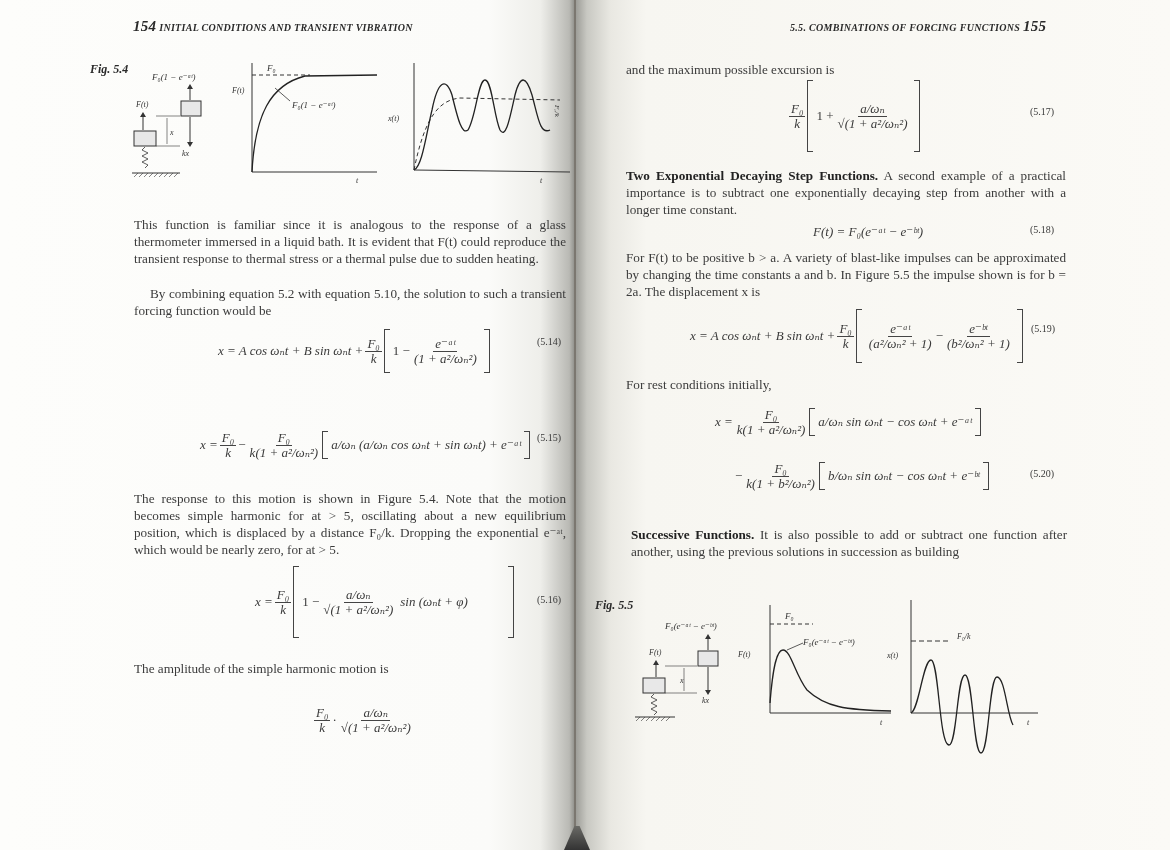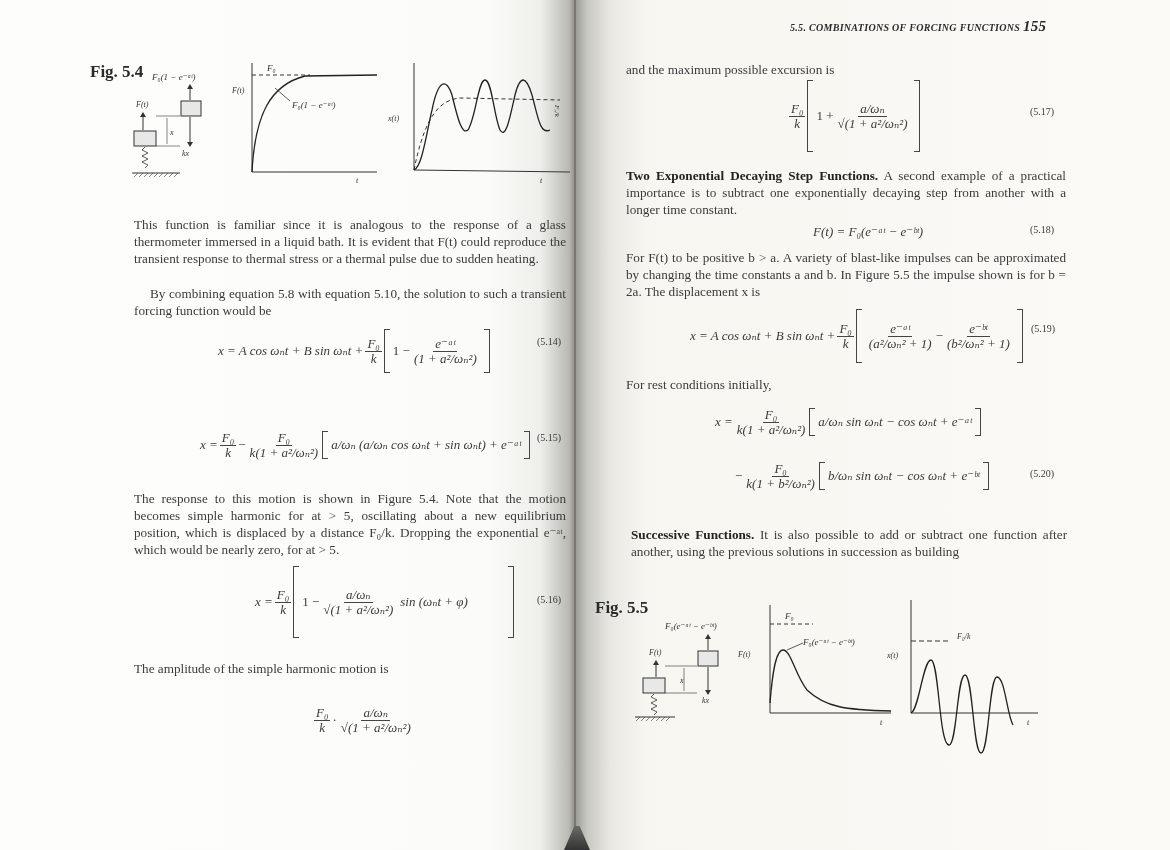--- a/index.html
+++ b/index.html
@@ -6,37 +6,41 @@
   body{width:1170px;height:850px;overflow:hidden;background:#fbfaf7;position:relative;
        font-family:"Liberation Serif","DejaVu Serif",serif;color:#3a3a3a;}
   .page{position:absolute;top:0;height:850px;}
   .page-left{left:0;width:575px;background:linear-gradient(to right,#fdfdfb 0%,#fbfbf9 85%,#eeeeea 94%,#b9b9b4 99%,#8d8d88 100%);}
   .page-right{left:575px;width:595px;background:linear-gradient(to right,#9a9a95 0%,#c8c8c2 2%,#e9e8e2 6%,#f7f6f1 12%,#fbfaf6 100%);}
   .spine{position:absolute;left:574px;top:0;width:2px;height:850px;background:#7b7770;}
   .spine-bottom{position:absolute;left:564px;top:826px;width:26px;height:24px;background:linear-gradient(#6a6a66,#333);clip-path:polygon(40% 0,60% 0,100% 100%,0 100%);}
   .abs{position:absolute;}
   .running-head{font-style:italic;font-weight:bold;font-size:10px;letter-spacing:0.3px;color:#2a2a2a;white-space:nowrap;font-variant:small-caps;}
   .running-head .num{font-size:15px;font-style:italic;font-weight:bold;font-variant:normal;}
-  .fig-label{font-weight:bold;font-size:17px;color:#2a2a2a;}
+  .fig-label{font-weight:bold;font-style:italic;font-size:12px;color:#2a2a2a;}
   .para{font-size:13.2px;line-height:17px;text-align:justify;color:#3b3b3b;}
   .bold{font-weight:bold;color:#222;}
   .eq{font-size:13px;color:#3a3a3a;white-space:nowrap;display:flex;align-items:center;font-style:italic;}
   .eqno{font-size:10px;color:#3a3a3a;font-style:normal;}
   .frac{display:inline-flex;flex-direction:column;align-items:center;vertical-align:middle;margin:0 2px;}
   .frac .n{border-bottom:1px solid #444;padding:0 2px;line-height:14px;}
   .frac .d{padding:0 2px;line-height:14px;}
   .brk{display:inline-block;border:1px solid #444;border-right:none;width:5px;margin-right:3px;}
   .brk.r{border-left:none;border-right:1px solid #444;margin-left:3px;margin-right:0;}
   .up{font-style:normal;}
   svg text{font-family:"Liberation Serif","DejaVu Serif",serif;font-style:italic;fill:#333;}
 </style>
 </head>
 <body>
 
 <div class="page page-left">
+  <div class="abs running-head" style="left:133px;top:18px;">
+    <span class="num">154</span>
+    <span>INITIAL CONDITIONS AND TRANSIENT VIBRATION</span>
+  </div>
 
   <div class="abs fig-label" style="left:90px;top:62px;">Fig. 5.4</div>
   <svg class="abs" style="left:130px;top:55px;" width="440" height="135">
 
     <g>
       <text x="22" y="25" font-size="9">F₀(1 − e⁻ᵃᵗ)</text>
       <line x1="60" y1="45" x2="60" y2="31" stroke="#333"></line>
         <polygon points="57,34 60,29 63,34" fill="#333"></polygon>
       <rect x="51" y="46" width="20" height="15" fill="#e8e8e8" stroke="#333"></rect>
       <line x1="60" y1="62" x2="60" y2="90" stroke="#333"></line>
@@ -72,21 +76,21 @@
       <line x1="284" y1="115" x2="440" y2="117" stroke="#333"></line>
       <path d="M284,115 C295,60 310,45 330,43 L430,45" fill="none" stroke="#333" stroke-dasharray="4,3"></path>
       <path d="M284,115 C292,112 296,80 302,55 C308,25 316,22 322,40 C328,65 332,80 338,75 C346,62 348,25 355,25 C362,25 364,62 370,75 C376,85 380,62 385,40 C390,20 396,20 402,40 C408,62 410,80 420,75" fill="none" stroke="#222" stroke-width="1.3"></path>
       <text x="258" y="66" font-size="8">x(t)</text>
       <text x="425" y="60" font-size="7" transform="rotate(90 430 55)">F₀/k</text>
       <text x="410" y="128" font-size="8">t</text>
     </g>
   </svg>
 
   <div class="abs para" style="left:134px;top:216px;width:432px;">This function is familiar since it is analogous to the response of a glass thermometer immersed in a liquid bath. It is evident that F(t) could reproduce the transient response to thermal stress or a thermal pulse due to sudden heating.</div>
-  <div class="abs para" style="left:134px;top:285px;width:432px;text-indent:16px;">By combining equation 5.8 with equation 5.10, the solution to such a transient forcing function would be</div>
+  <div class="abs para" style="left:134px;top:285px;width:432px;text-indent:16px;">By combining equation 5.2 with equation 5.10, the solution to such a transient forcing function would be</div>
 
   <div class="abs eq" style="left:218px;top:326px;height:50px;">
     <span>x = A cos ωₙt + B sin ωₙt +</span>
     <span class="frac">
         <span class="n">F₀</span>
         <span class="d">k</span>
       </span>
     <span class="brk" style="height:42px;"></span>
     <span class="up">1 −</span>
     <span class="frac">

